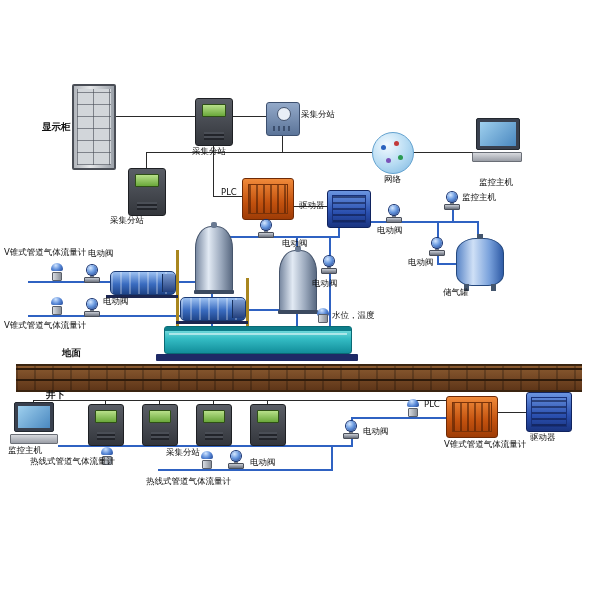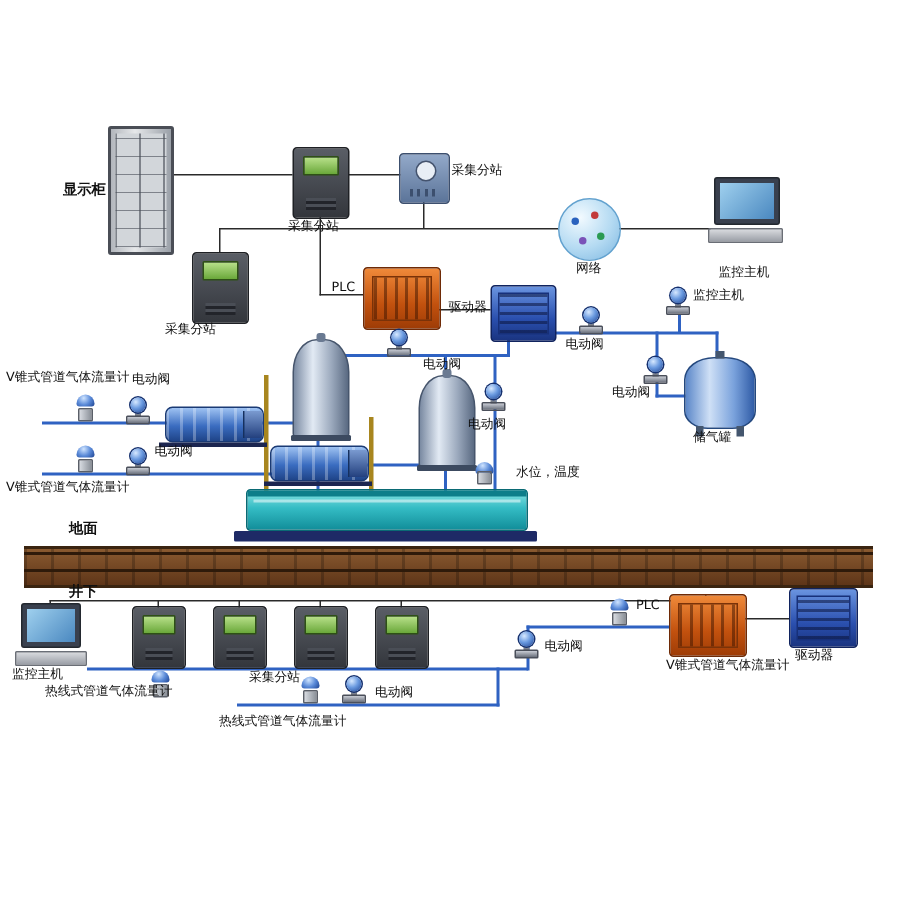--- a/index.html
+++ b/index.html
@@ -161,28 +161,28 @@
   <div class="lbl" style="left:301px;top:110px">采集分站</div>
   <div class="lbl" style="left:384px;top:175px">网络</div>
   <div class="lbl" style="left:479px;top:178px">监控主机</div>
   <div class="lbl" style="left:110px;top:216px">采集分站</div>
   <div class="lbl" style="left:221px;top:188px">PLC</div>
   <div class="lbl" style="left:299px;top:201px">驱动器</div>
   <div class="lbl" style="left:462px;top:193px">监控主机</div>
   <div class="lbl" style="left:377px;top:226px">电动阀</div>
   <div class="lbl" style="left:282px;top:239px">电动阀</div>
   <div class="lbl" style="left:408px;top:258px">电动阀</div>
-  <div class="lbl" style="left:462px;top:288px">储气罐</div>
+  <div class="lbl" style="left:443px;top:288px">储气罐</div>
   <div class="lbl" style="left:312px;top:279px">电动阀</div>
   <div class="lbl" style="left:4px;top:248px">V锥式管道气体流量计</div>
   <div class="lbl" style="left:88px;top:249px">电动阀</div>
   <div class="lbl" style="left:4px;top:321px">V锥式管道气体流量计</div>
   <div class="lbl" style="left:103px;top:297px">电动阀</div>
-  <div class="lbl" style="left:344px;top:311px">水位，温度</div>
-  <div class="lbl big" style="left:46px;top:348px">地面</div>
+  <div class="lbl" style="left:332px;top:311px">水位，温度</div>
+  <div class="lbl big" style="left:62px;top:348px">地面</div>
   <div class="lbl big" style="left:46px;top:390px">井下</div>
   <div class="lbl" style="left:8px;top:446px">监控主机</div>
   <div class="lbl" style="left:166px;top:448px">采集分站</div>
   <div class="lbl" style="left:30px;top:457px">热线式管道气体流量计</div>
   <div class="lbl" style="left:146px;top:477px">热线式管道气体流量计</div>
   <div class="lbl" style="left:250px;top:458px">电动阀</div>
   <div class="lbl" style="left:363px;top:427px">电动阀</div>
   <div class="lbl" style="left:444px;top:440px">V锥式管道气体流量计</div>
   <div class="lbl" style="left:424px;top:400px">PLC</div>
   <div class="lbl" style="left:530px;top:433px">驱动器</div>

